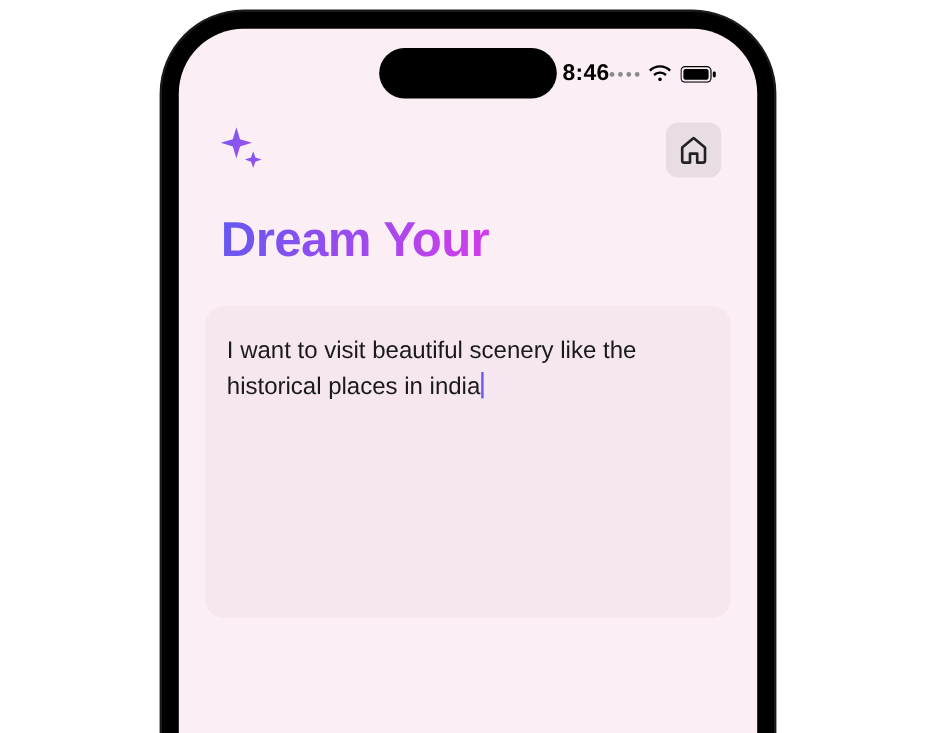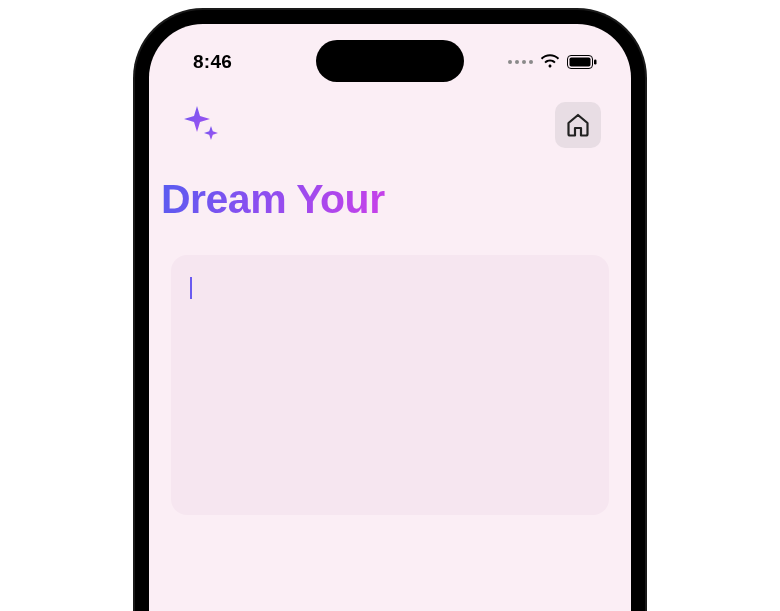--- a/index.html
+++ b/index.html
@@ -41,21 +41,21 @@
       left: 50%;
       transform: translateX(-50%);
       width: 148px;
       height: 42px;
       background: #000;
       border-radius: 22px;
       z-index: 10;
     }
     .status-bar {
       display: flex;
-      justify-content: space-between;
+      justify-content: flex-end;
       align-items: center;
       padding: 18px 34px 0 44px;
       height: 58px;
     }
     .status-time {
       font-size: 19px;
       font-weight: 600;
       color: #000;
       letter-spacing: 0.3px;
     }
@@ -102,21 +102,21 @@
       display: flex;
       align-items: center;
       justify-content: center;
       cursor: pointer;
     }
     .home-icon-svg {
       width: 26px;
       height: 26px;
     }
     .page-title {
-      padding: 28px 30px 0 12px;
+      padding: 28px 30px 0 35px;
       font-size: 41px;
       font-weight: 700;
       line-height: 1.15;
       background: linear-gradient(110deg, #4d5ff0 0%, #8a4ff0 25%, #d23ee8 55%, #e838d8 100%);
       -webkit-background-clip: text;
       background-clip: text;
       -webkit-text-fill-color: transparent;
       color: transparent;
       letter-spacing: -0.5px;
     }
@@ -191,17 +191,17 @@
           <path d="M3.5 11 L13 3 L22.5 11 L22.5 22 C22.5 22.8 21.8 23.5 21 23.5 L16 23.5 L16 16 L10 16 L10 23.5 L5 23.5 C4.2 23.5 3.5 22.8 3.5 22 Z" fill="none" stroke="#222" stroke-width="2.2" stroke-linejoin="round" stroke-linecap="round"></path>
         </svg>
       </button>
     </div>
 
     <h1 class="page-title">
       <span>Dream Your</span><br>
     </h1>
 
     <div class="input-area">
-      <span class="cursor"></span>
+      <span class="input-text">I want to visit beautiful scenery like the historical places in india</span><span class="cursor"></span>
     </div>
 
   </div>
 </div>
 
 </body></html>

